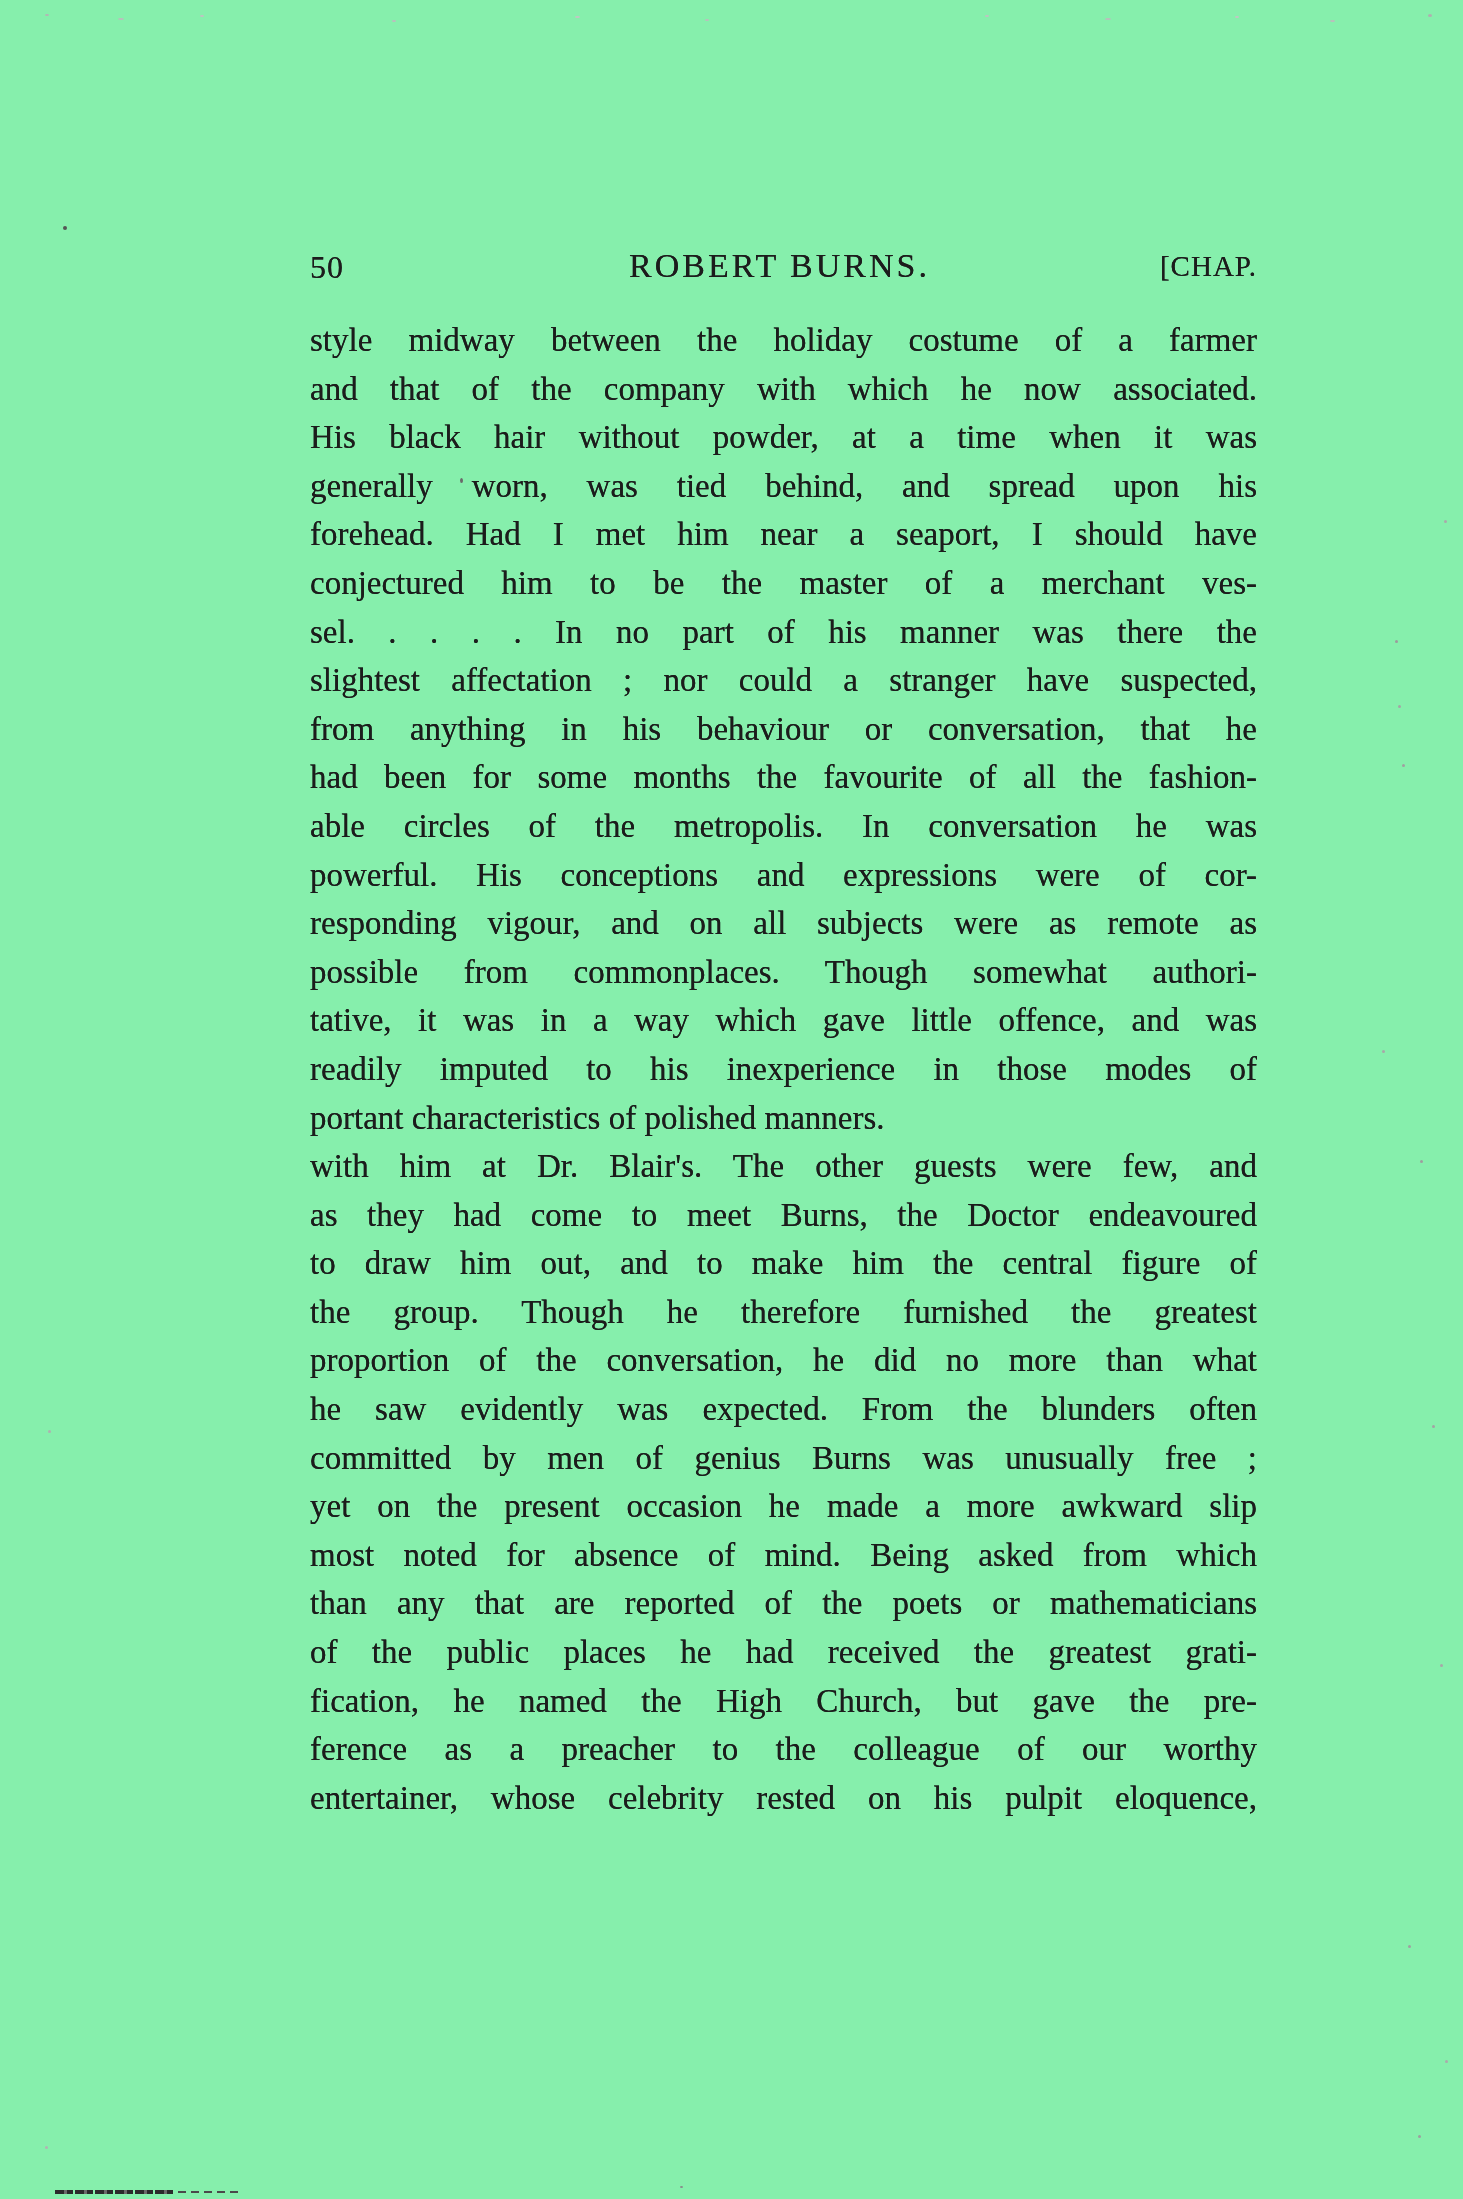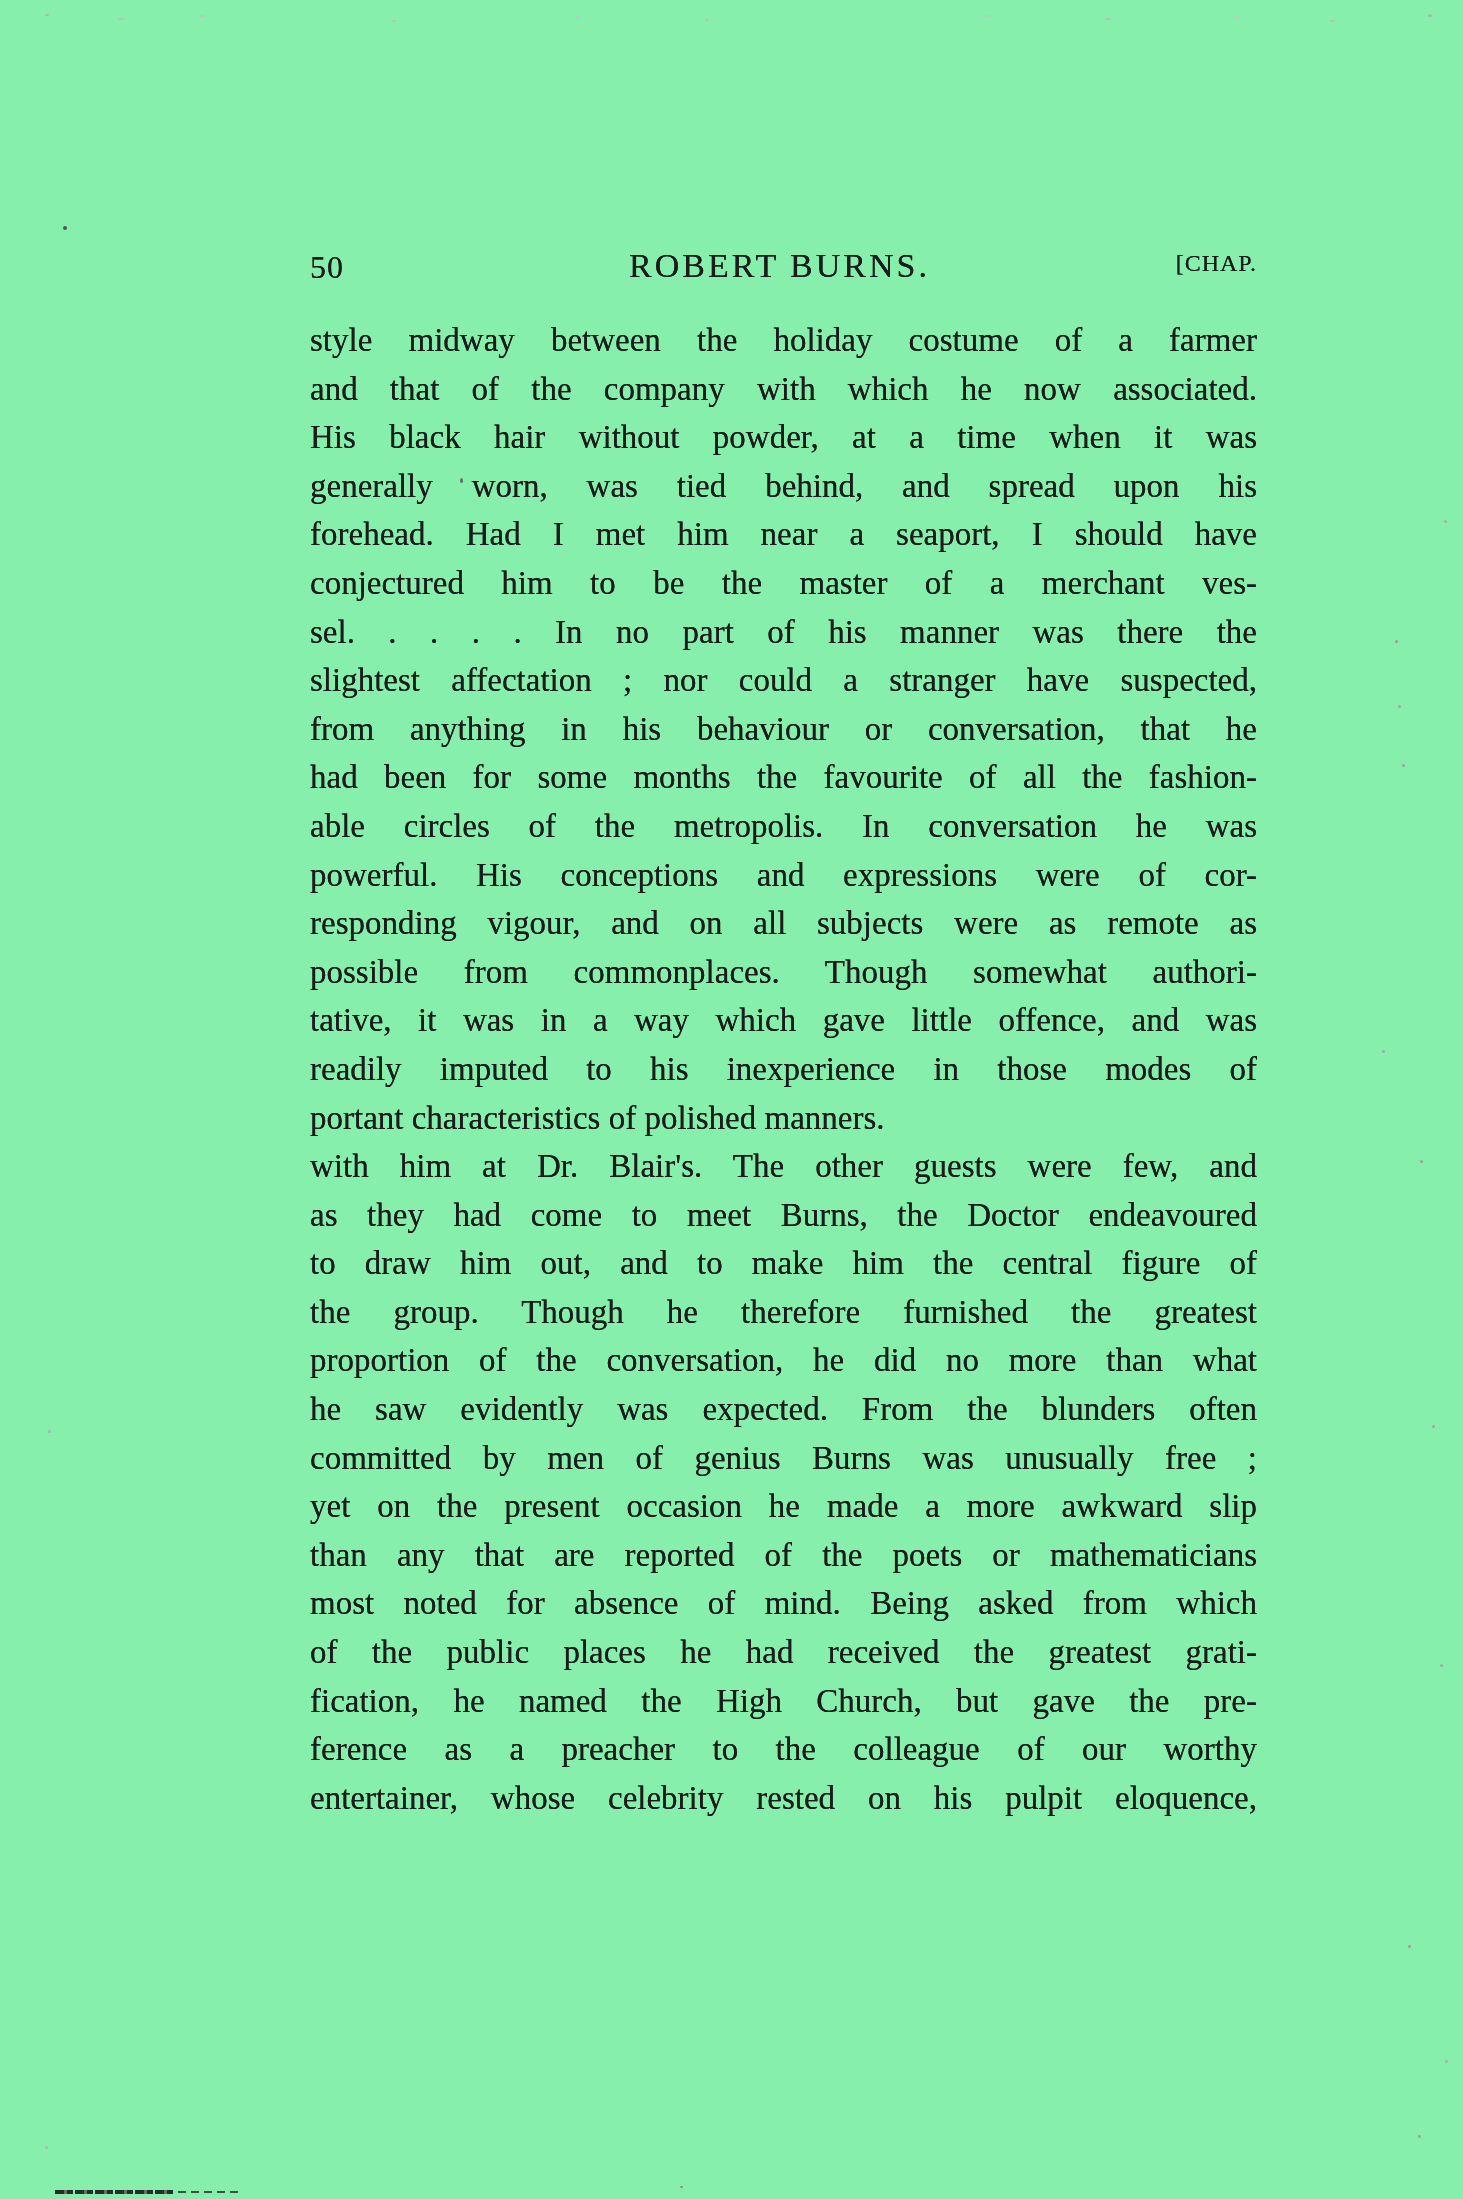--- a/index.html
+++ b/index.html
@@ -24,21 +24,21 @@
     font-size:32px;letter-spacing:1px;
     text-shadow:0 0 0.5px #222;
   }
   .running-title{
     position:absolute;left:0;right:8px;top:0;text-align:center;
     font-size:34px;letter-spacing:3px;
     text-shadow:0 0 0.6px #222;
   }
   .chap-marker{
     position:absolute;right:0;top:3px;
-    font-size:24px;letter-spacing:1px;
+    font-size:29px;letter-spacing:1px;
     text-shadow:0 0 0.5px #222;
   }
   
   .textblock{
     position:absolute;left:310px;top:316px;width:947px;
     font-size:33px;
     text-shadow:0 0 0.55px rgba(10,10,10,0.85);
   }
   .line{
     height:48.6px;
@@ -97,22 +97,22 @@
     <div class="line">readily imputed to his inexperience in those modes of</div>
     <div class="line endpara">portant characteristics of polished manners.</div>
     <div class="line">with him at Dr. Blair's. The other guests were few, and</div>
     <div class="line">as they had come to meet Burns, the Doctor endeavoured</div>
     <div class="line">to draw him out, and to make him the central figure of</div>
     <div class="line">the group. Though he therefore furnished the greatest</div>
     <div class="line">proportion of the conversation, he did no more than what</div>
     <div class="line">he saw evidently was expected. From the blunders often</div>
     <div class="line">committed by men of genius Burns was unusually free ;</div>
     <div class="line">yet on the present occasion he made a more awkward slip</div>
+    <div class="line">most noted for absence of mind. Being asked from which</div>
     <div class="line">than any that are reported of the poets or mathematicians</div>
-    <div class="line">most noted for absence of mind. Being asked from which</div>
     <div class="line">of the public places he had received the greatest grati-</div>
     <div class="line">fication, he named the High Church, but gave the pre-</div>
     <div class="line">ference as a preacher to the colleague of our worthy</div>
     <div class="line">entertainer, whose celebrity rested on his pulpit eloquence,</div>
   </main>
 
   <div>
     <div class="speck" style="left:63px;top:226px;width:4px;height:4px;background:#555;"></div>
     <div class="speck" style="left:45px;top:14px;width:4px;height:2px;background:#b5b5b5;"></div>
     <div class="speck" style="left:118px;top:18px;width:6px;height:2px;background:#bdbdbd;"></div>

